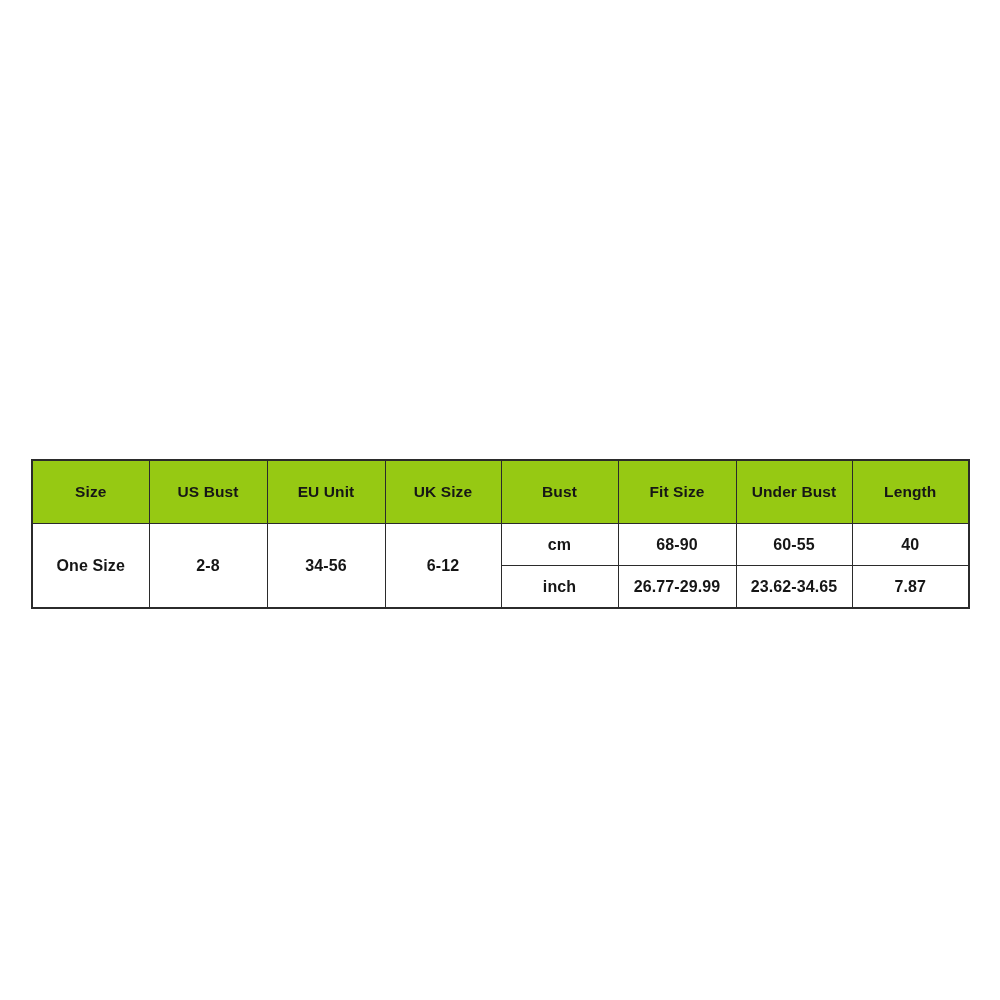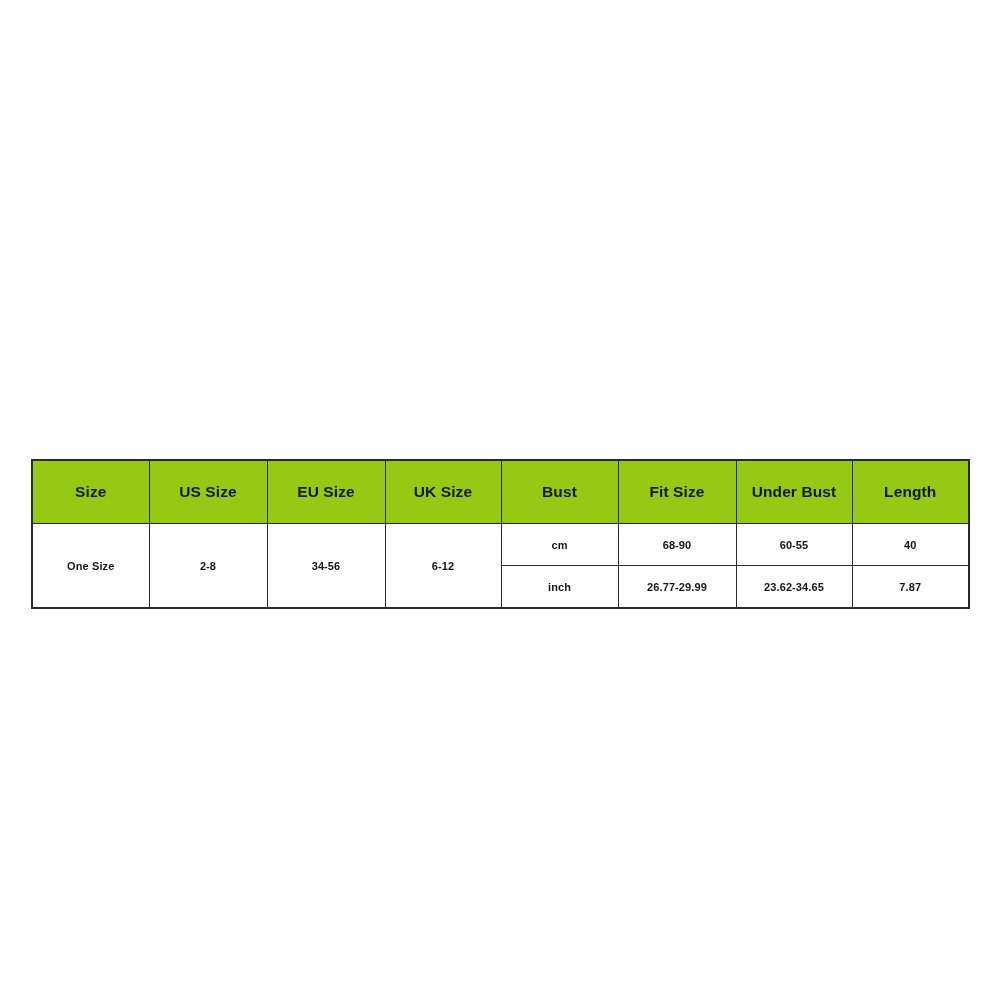--- a/index.html
+++ b/index.html
@@ -49,21 +49,21 @@
   }
 
   table.size-chart thead th {
     background: #96c913;
     height: 62px;
     font-size: 15.5px;
   }
 
   table.size-chart tbody td {
     background: #ffffff;
-    font-size: 11px;
+    font-size: 16px;
   }
 
   td.span-cell {
     height: 82px;
   }
 
   td.unit-cell,
   td.measure-cell {
     height: 41px;
   }
@@ -92,22 +92,22 @@
         <col class="c-uk">
         <col class="c-unit">
         <col class="c-fitbust">
         <col class="c-underbust">
         <col class="c-length">
       </colgroup>
 
       <thead>
         <tr>
           <th>Size</th>
-          <th>US Size</th>
-          <th>EU Size</th>
+          <th>US Bust</th>
+          <th>EU Unit</th>
           <th>UK Size</th>
           <th>Bust</th>
           <th>Fit Size</th>
           <th>Under Bust</th>
           <th>Length</th>
         </tr>
       </thead>
 
       <tbody>
         <tr>

